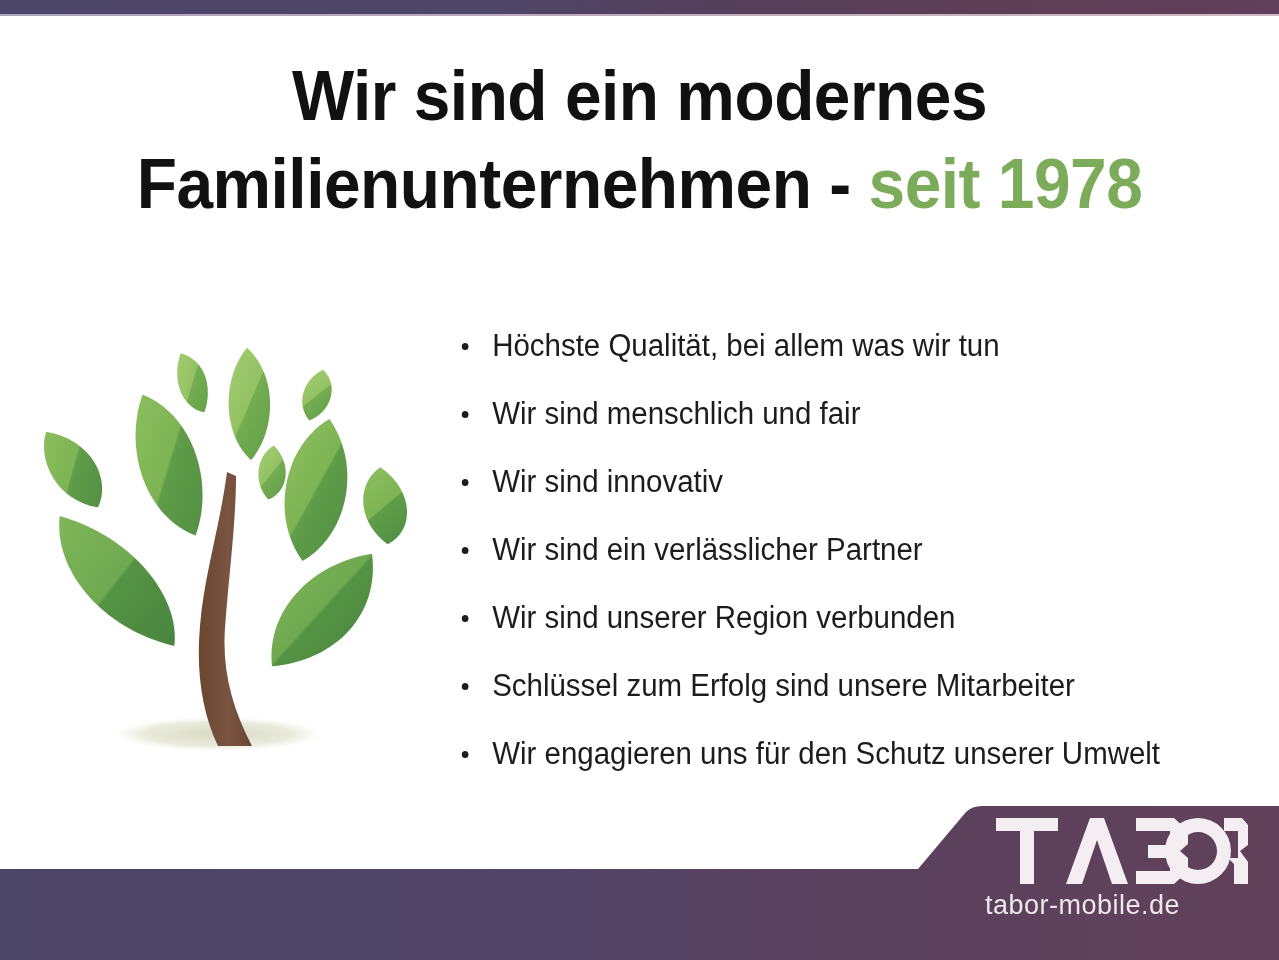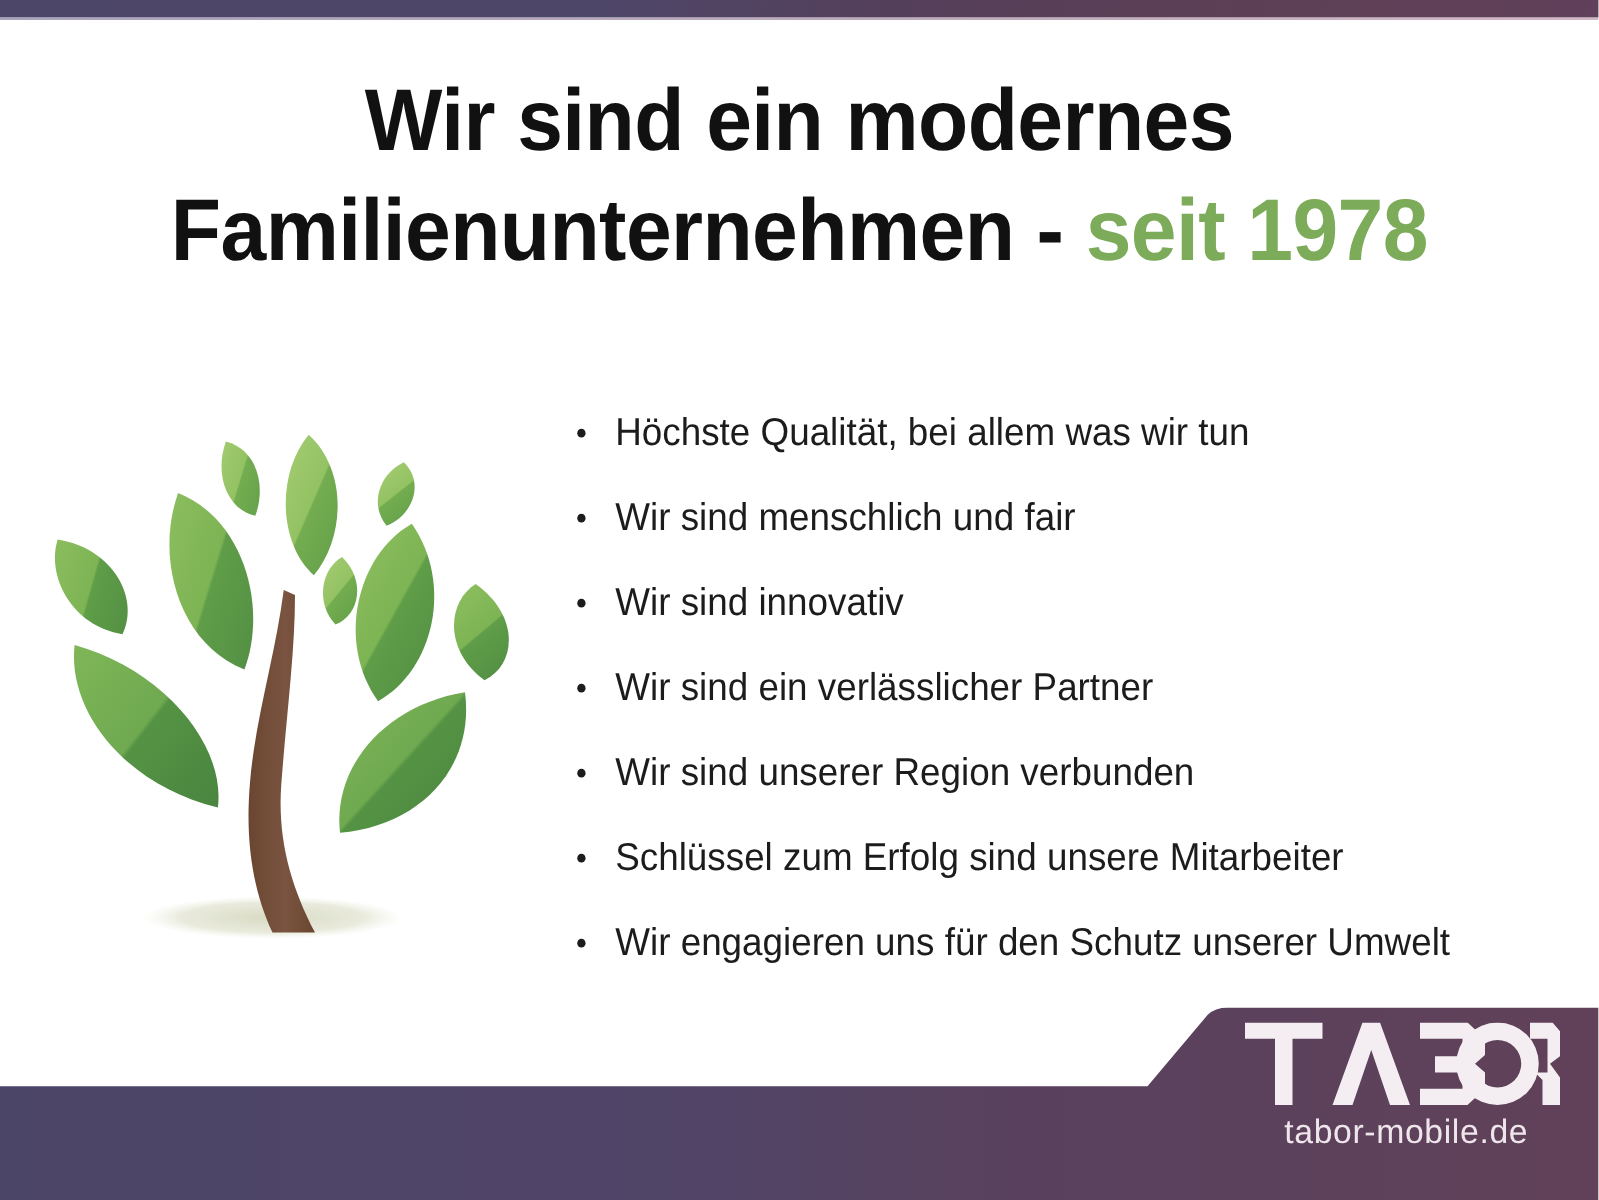--- a/index.html
+++ b/index.html
@@ -115,21 +115,21 @@
     width: 1279px;
     height: 154px;
   }
   .bottom-band svg { display: block; width: 100%; height: 100%; }
 
   .logo-block {
     position: absolute;
     left: 985px;
     top: 818px;
     width: 280px;
-    text-align: center;
+    text-align: left;
     pointer-events: none;
   }
   .logo-word {
     font-size: 62px;
     line-height: 64px;
     font-weight: 400;
     letter-spacing: 2px;
     color: #f4eef2;
     font-stretch: condensed;
   }

